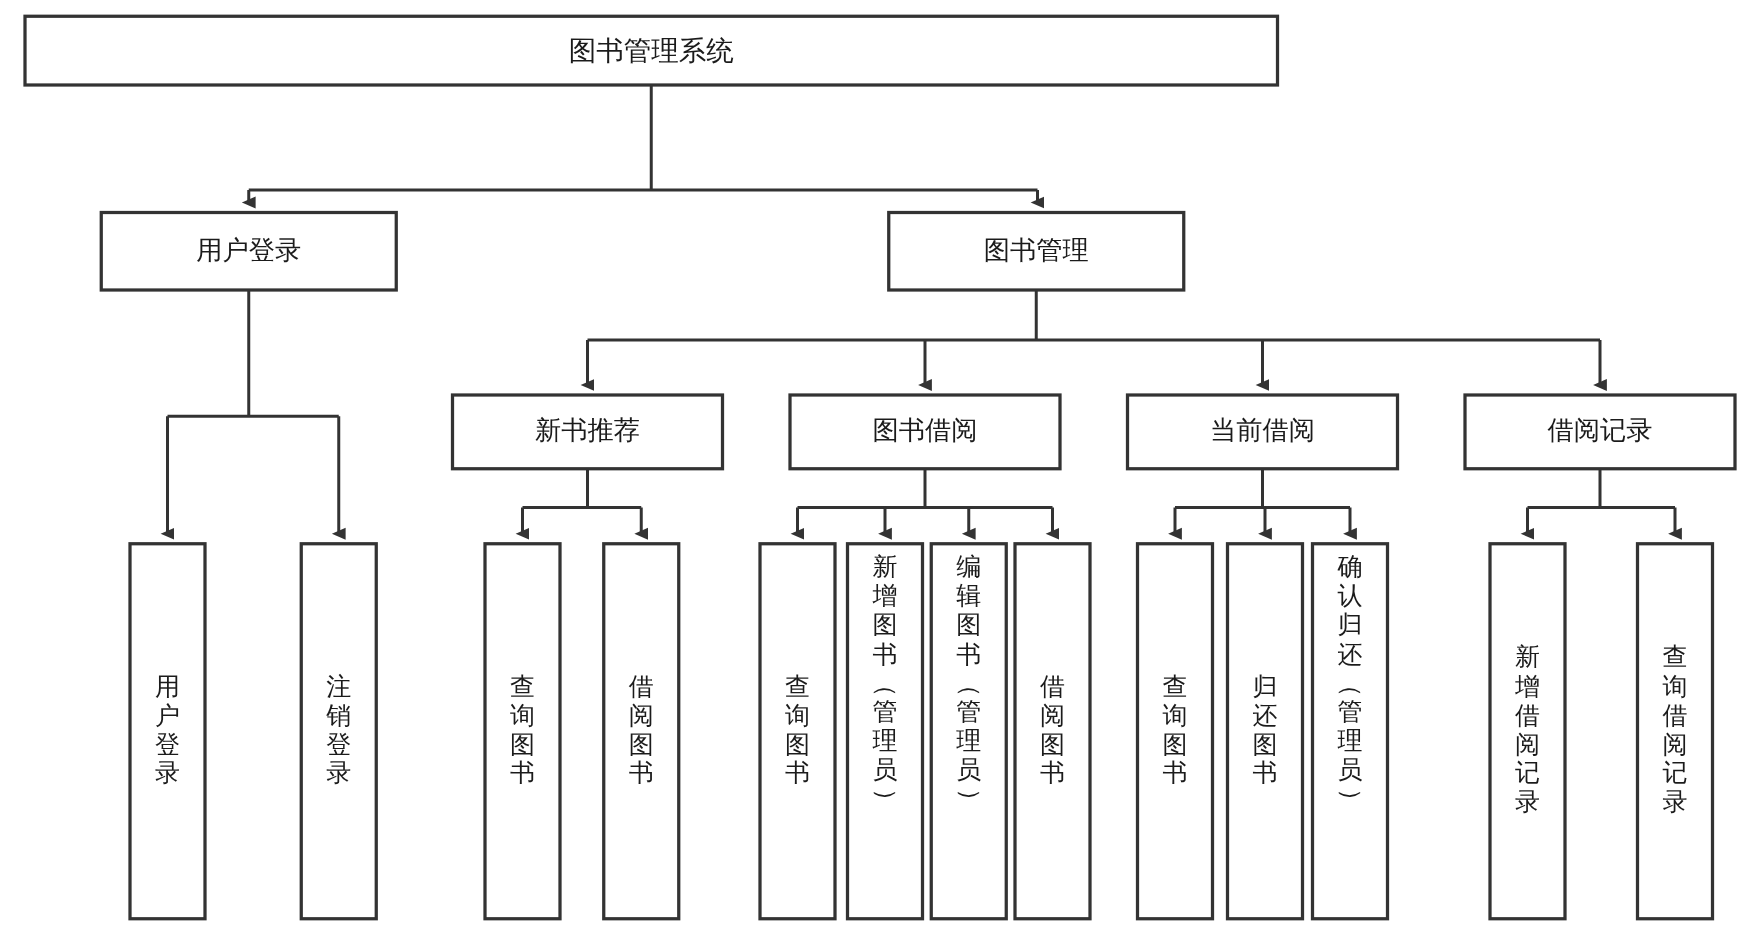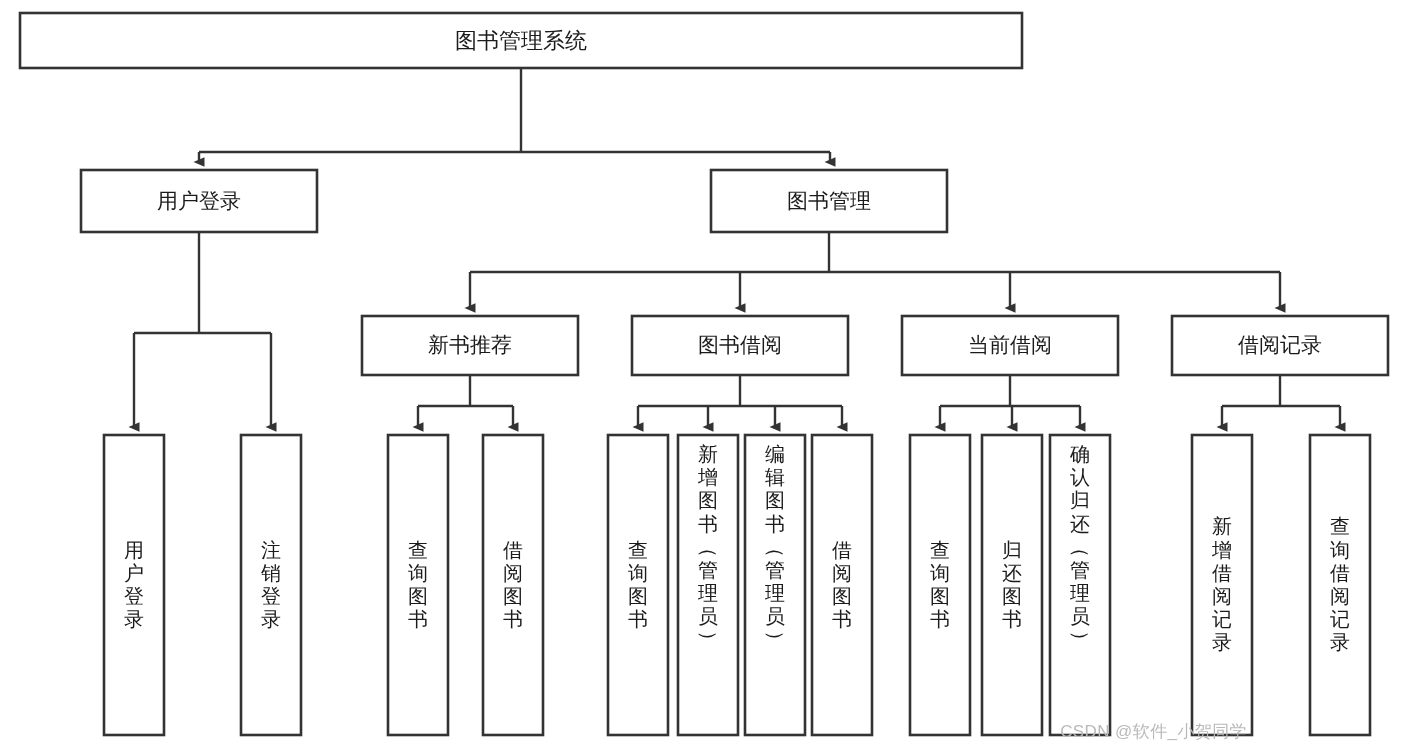--- a/index.html
+++ b/index.html
@@ -216,14 +216,13 @@
       <div class="vlabel" style="left: 678px; top: 435px; width: 60px; height: 300px; justify-content: flex-start; padding-top: 8px; box-sizing: border-box;"><span class="ch">新</span><span class="ch">增</span><span class="ch">图</span><span class="ch">书</span><span class="rot">（</span><span class="ch">管</span><span class="ch">理</span><span class="ch">员</span><span class="rot">）</span></div>
       <div class="vlabel" style="left: 745px; top: 435px; width: 60px; height: 300px; justify-content: flex-start; padding-top: 8px; box-sizing: border-box;"><span class="ch">编</span><span class="ch">辑</span><span class="ch">图</span><span class="ch">书</span><span class="rot">（</span><span class="ch">管</span><span class="ch">理</span><span class="ch">员</span><span class="rot">）</span></div>
       <div class="vlabel" style="left: 812px; top: 435px; width: 60px; height: 300px; justify-content: center;"><span class="ch">借</span><span class="ch">阅</span><span class="ch">图</span><span class="ch">书</span></div>
       <div class="vlabel" style="left: 910px; top: 435px; width: 60px; height: 300px; justify-content: center;"><span class="ch">查</span><span class="ch">询</span><span class="ch">图</span><span class="ch">书</span></div>
       <div class="vlabel" style="left: 982px; top: 435px; width: 60px; height: 300px; justify-content: center;"><span class="ch">归</span><span class="ch">还</span><span class="ch">图</span><span class="ch">书</span></div>
       <div class="vlabel" style="left: 1050px; top: 435px; width: 60px; height: 300px; justify-content: flex-start; padding-top: 8px; box-sizing: border-box;"><span class="ch">确</span><span class="ch">认</span><span class="ch">归</span><span class="ch">还</span><span class="rot">（</span><span class="ch">管</span><span class="ch">理</span><span class="ch">员</span><span class="rot">）</span></div>
       <div class="vlabel" style="left: 1192px; top: 435px; width: 60px; height: 300px; justify-content: center;"><span class="ch">新</span><span class="ch">增</span><span class="ch">借</span><span class="ch">阅</span><span class="ch">记</span><span class="ch">录</span></div>
       <div class="vlabel" style="left: 1310px; top: 435px; width: 60px; height: 300px; justify-content: center;"><span class="ch">查</span><span class="ch">询</span><span class="ch">借</span><span class="ch">阅</span><span class="ch">记</span><span class="ch">录</span></div>
     </div>
 
-  <div class="watermark">CSDN @软件_小贺同学</div>
 </div>
 
 </body></html>

